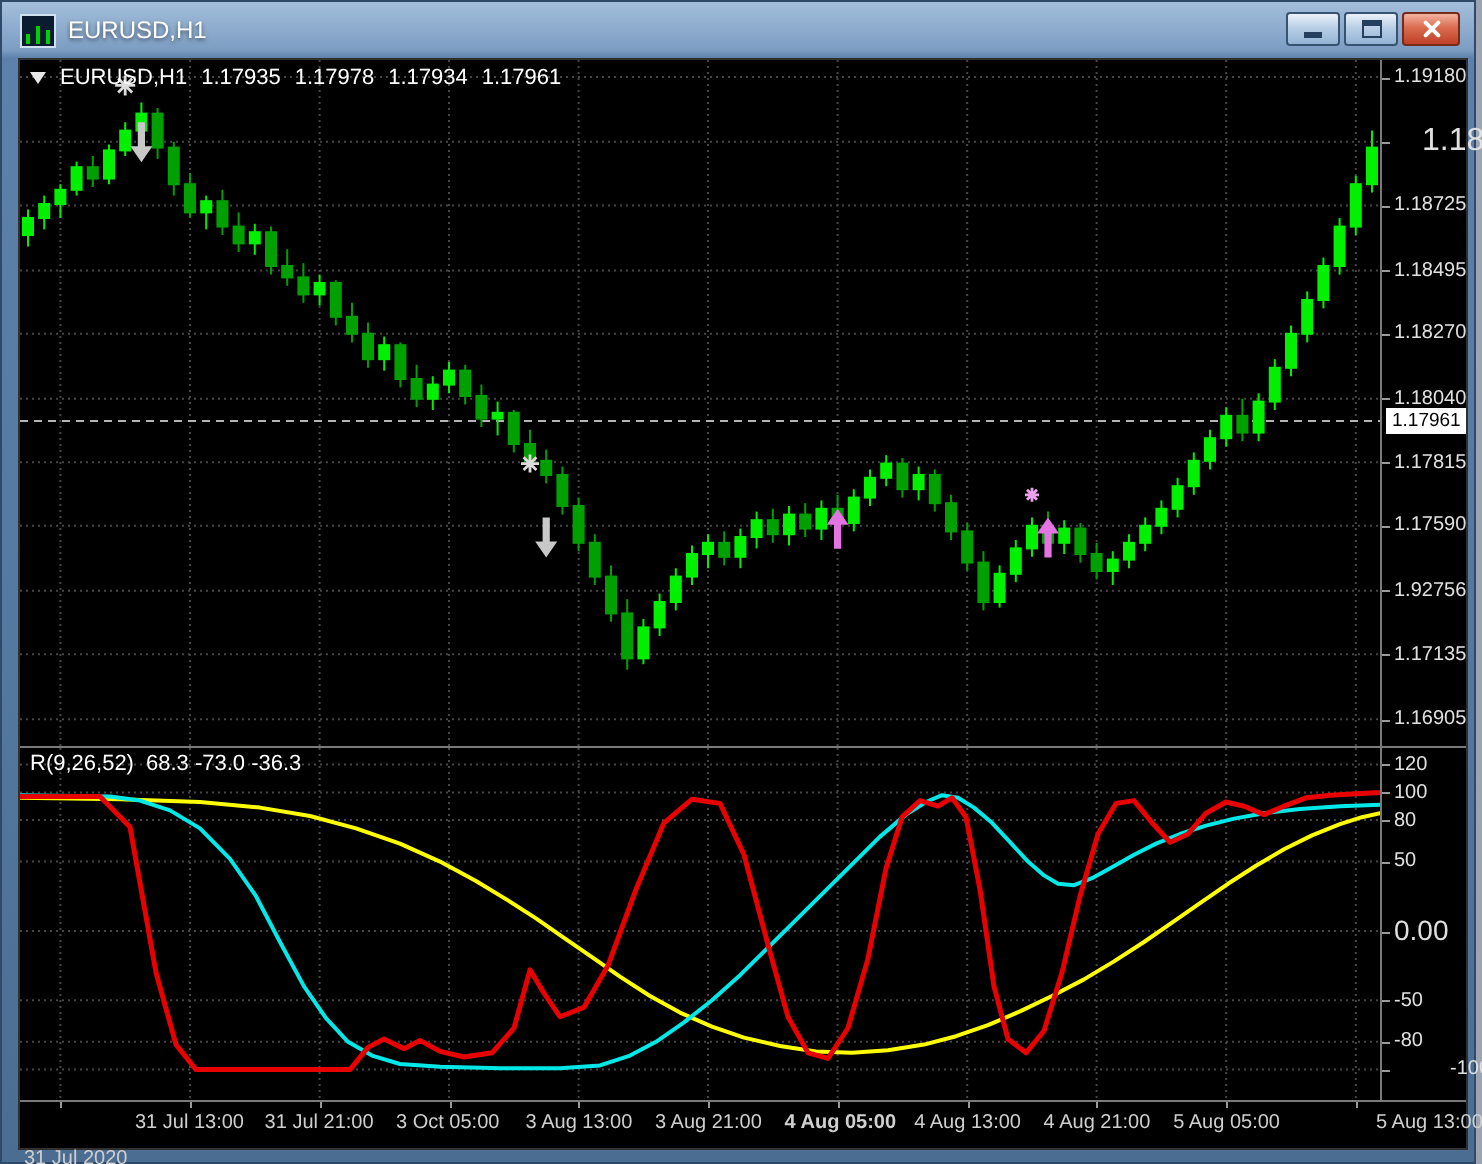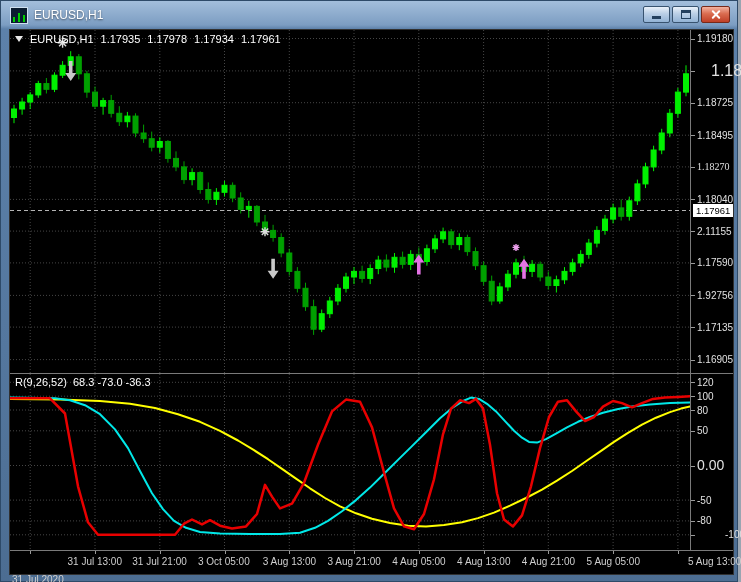--- a/index.html
+++ b/index.html
@@ -280,25 +280,25 @@
       <div class="axis" id="price-axis" style="height:343px">
           <div style="position: absolute; left: 0px; top: 8.5px; width: 4px; height: 1px; background: rgb(154, 154, 154);"></div>
           <div style="position: absolute; left: 6px; top: 3px; font-size: 10px; color: rgb(224, 224, 224); line-height: 11px;">1.19180</div>
           <div style="position: absolute; left: 0px; top: 40.9px; width: 4px; height: 1px; background: rgb(154, 154, 154);"></div>
           <div style="position: absolute; left: 20px; top: 35.4px; font-size: 16px; color: rgb(224, 224, 224); line-height: 11px;">1.18950</div>
           <div style="position: absolute; left: 0px; top: 72.7px; width: 4px; height: 1px; background: rgb(154, 154, 154);"></div>
           <div style="position: absolute; left: 6px; top: 67.2px; font-size: 10px; color: rgb(224, 224, 224); line-height: 11px;">1.18725</div>
           <div style="position: absolute; left: 0px; top: 105.2px; width: 4px; height: 1px; background: rgb(154, 154, 154);"></div>
           <div style="position: absolute; left: 6px; top: 99.7px; font-size: 10px; color: rgb(224, 224, 224); line-height: 11px;">1.18495</div>
           <div style="position: absolute; left: 0px; top: 136.9px; width: 4px; height: 1px; background: rgb(154, 154, 154);"></div>
-          <div style="position: absolute; left: 6px; top: 131.4px; font-size: 10px; color: rgb(224, 224, 224); line-height: 11px; font-family: Liberation Serif, serif;">1.18270</div>
+          <div style="position: absolute; left: 6px; top: 131.4px; font-size: 10px; color: rgb(224, 224, 224); line-height: 11px;">1.18270</div>
           <div style="position: absolute; left: 0px; top: 169.4px; width: 4px; height: 1px; background: rgb(154, 154, 154);"></div>
           <div style="position: absolute; left: 6px; top: 163.9px; font-size: 10px; color: rgb(224, 224, 224); line-height: 11px;">1.18040</div>
           <div style="position: absolute; left: 0px; top: 201.1px; width: 4px; height: 1px; background: rgb(154, 154, 154);"></div>
-          <div style="position: absolute; left: 6px; top: 195.6px; font-size: 10px; color: rgb(224, 224, 224); line-height: 11px;">2.11155</div>
+          <div style="position: absolute; left: 6px; top: 195.6px; font-size: 10px; color: rgb(224, 224, 224); line-height: 11px;">1.17815</div>
           <div style="position: absolute; left: 0px; top: 232.9px; width: 4px; height: 1px; background: rgb(154, 154, 154);"></div>
           <div style="position: absolute; left: 6px; top: 227.4px; font-size: 10px; color: rgb(224, 224, 224); line-height: 11px;">1.17590</div>
           <div style="position: absolute; left: 0px; top: 265.4px; width: 4px; height: 1px; background: rgb(154, 154, 154);"></div>
           <div style="position: absolute; left: 6px; top: 259.9px; font-size: 10px; color: rgb(224, 224, 224); line-height: 11px;">1.92756</div>
           <div style="position: absolute; left: 0px; top: 297.1px; width: 4px; height: 1px; background: rgb(154, 154, 154);"></div>
           <div style="position: absolute; left: 6px; top: 291.6px; font-size: 10px; color: rgb(224, 224, 224); line-height: 11px;">1.17135</div>
           <div style="position: absolute; left: 0px; top: 329.6px; width: 4px; height: 1px; background: rgb(154, 154, 154);"></div>
           <div style="position: absolute; left: 6px; top: 324.1px; font-size: 10px; color: rgb(224, 224, 224); line-height: 11px;">1.16905</div>
           <div style="position: absolute; left: 2px; top: 174px; background: rgb(255, 255, 255); color: rgb(0, 0, 0); font-size: 9.5px; line-height: 13px; height: 13px; padding: 0px 3px; white-space: nowrap;">1.17961</div>
         </div>
@@ -366,21 +366,21 @@
         <div style="position: absolute; top: 5px; font-size: 10px; color: rgb(207, 207, 207); white-space: nowrap; left: 57.5px;">31 Jul 13:00</div>
         <div style="position: absolute; left: 149.8px; top: 0px; width: 1px; height: 3px; background: rgb(154, 154, 154);"></div>
         <div style="position: absolute; top: 5px; font-size: 10px; color: rgb(207, 207, 207); white-space: nowrap; left: 122.3px;">31 Jul 21:00</div>
         <div style="position: absolute; left: 214.5px; top: 0px; width: 1px; height: 3px; background: rgb(154, 154, 154);"></div>
         <div style="position: absolute; top: 5px; font-size: 10px; color: rgb(207, 207, 207); white-space: nowrap; left: 188px;">3 Oct 05:00</div>
         <div style="position: absolute; left: 279.3px; top: 0px; width: 1px; height: 3px; background: rgb(154, 154, 154);"></div>
         <div style="position: absolute; top: 5px; font-size: 10px; color: rgb(207, 207, 207); white-space: nowrap; left: 252.8px;">3 Aug 13:00</div>
         <div style="position: absolute; left: 344px; top: 0px; width: 1px; height: 3px; background: rgb(154, 154, 154);"></div>
         <div style="position: absolute; top: 5px; font-size: 10px; color: rgb(207, 207, 207); white-space: nowrap; left: 317.5px;">3 Aug 21:00</div>
         <div style="position: absolute; left: 408.8px; top: 0px; width: 1px; height: 3px; background: rgb(154, 154, 154);"></div>
-        <div style="position: absolute; top: 5px; font-size: 10px; color: rgb(207, 207, 207); white-space: nowrap; left: 382.3px;">4 Aug 05:00</div>
+        <div style="position: absolute; top: 5px; font-size: 10px; color: rgb(207, 207, 207); white-space: nowrap; left: 382.3px; font-weight: bold;">4 Aug 05:00</div>
         <div style="position: absolute; left: 473.6px; top: 0px; width: 1px; height: 3px; background: rgb(154, 154, 154);"></div>
         <div style="position: absolute; top: 5px; font-size: 10px; color: rgb(207, 207, 207); white-space: nowrap; left: 447.1px;">4 Aug 13:00</div>
         <div style="position: absolute; left: 538.3px; top: 0px; width: 1px; height: 3px; background: rgb(154, 154, 154);"></div>
         <div style="position: absolute; top: 5px; font-size: 10px; color: rgb(207, 207, 207); white-space: nowrap; left: 511.8px;">4 Aug 21:00</div>
         <div style="position: absolute; left: 603.1px; top: 0px; width: 1px; height: 3px; background: rgb(154, 154, 154);"></div>
         <div style="position: absolute; top: 5px; font-size: 10px; color: rgb(207, 207, 207); white-space: nowrap; left: 576.6px;">5 Aug 05:00</div>
         <div style="position: absolute; left: 667.9px; top: 0px; width: 1px; height: 3px; background: rgb(154, 154, 154);"></div>
         <div style="position: absolute; top: 5px; font-size: 10px; color: rgb(207, 207, 207); white-space: nowrap; left: 678px;">5 Aug 13:00</div>
       </div>
   </div>

